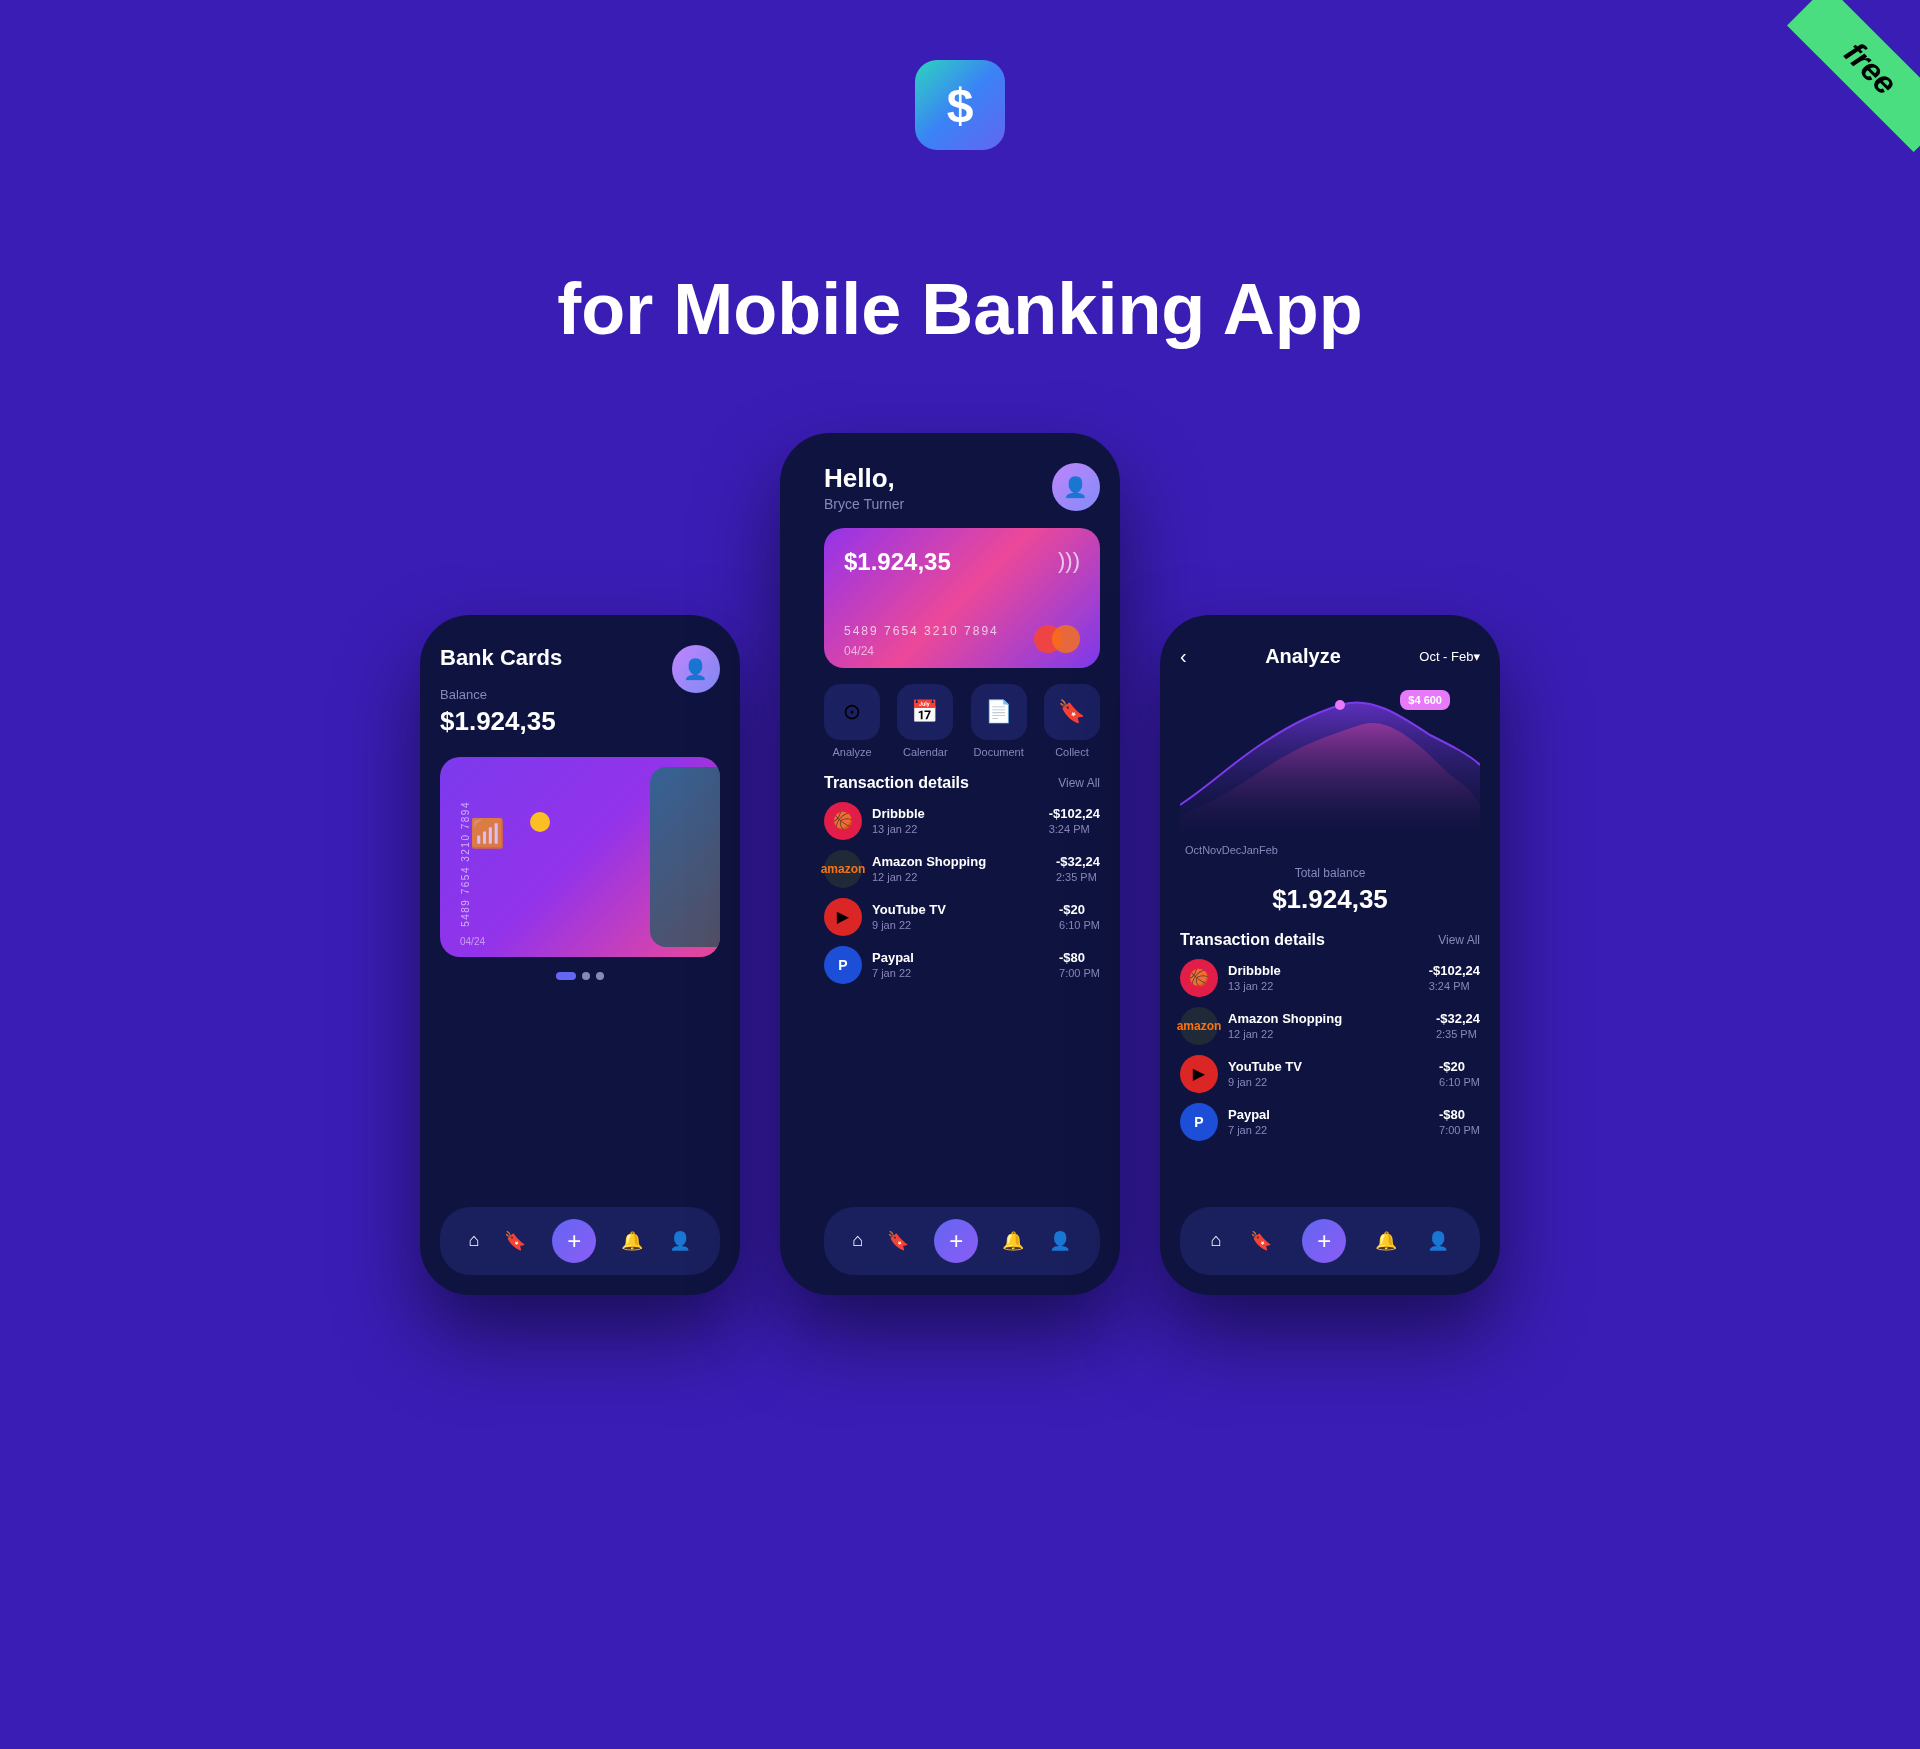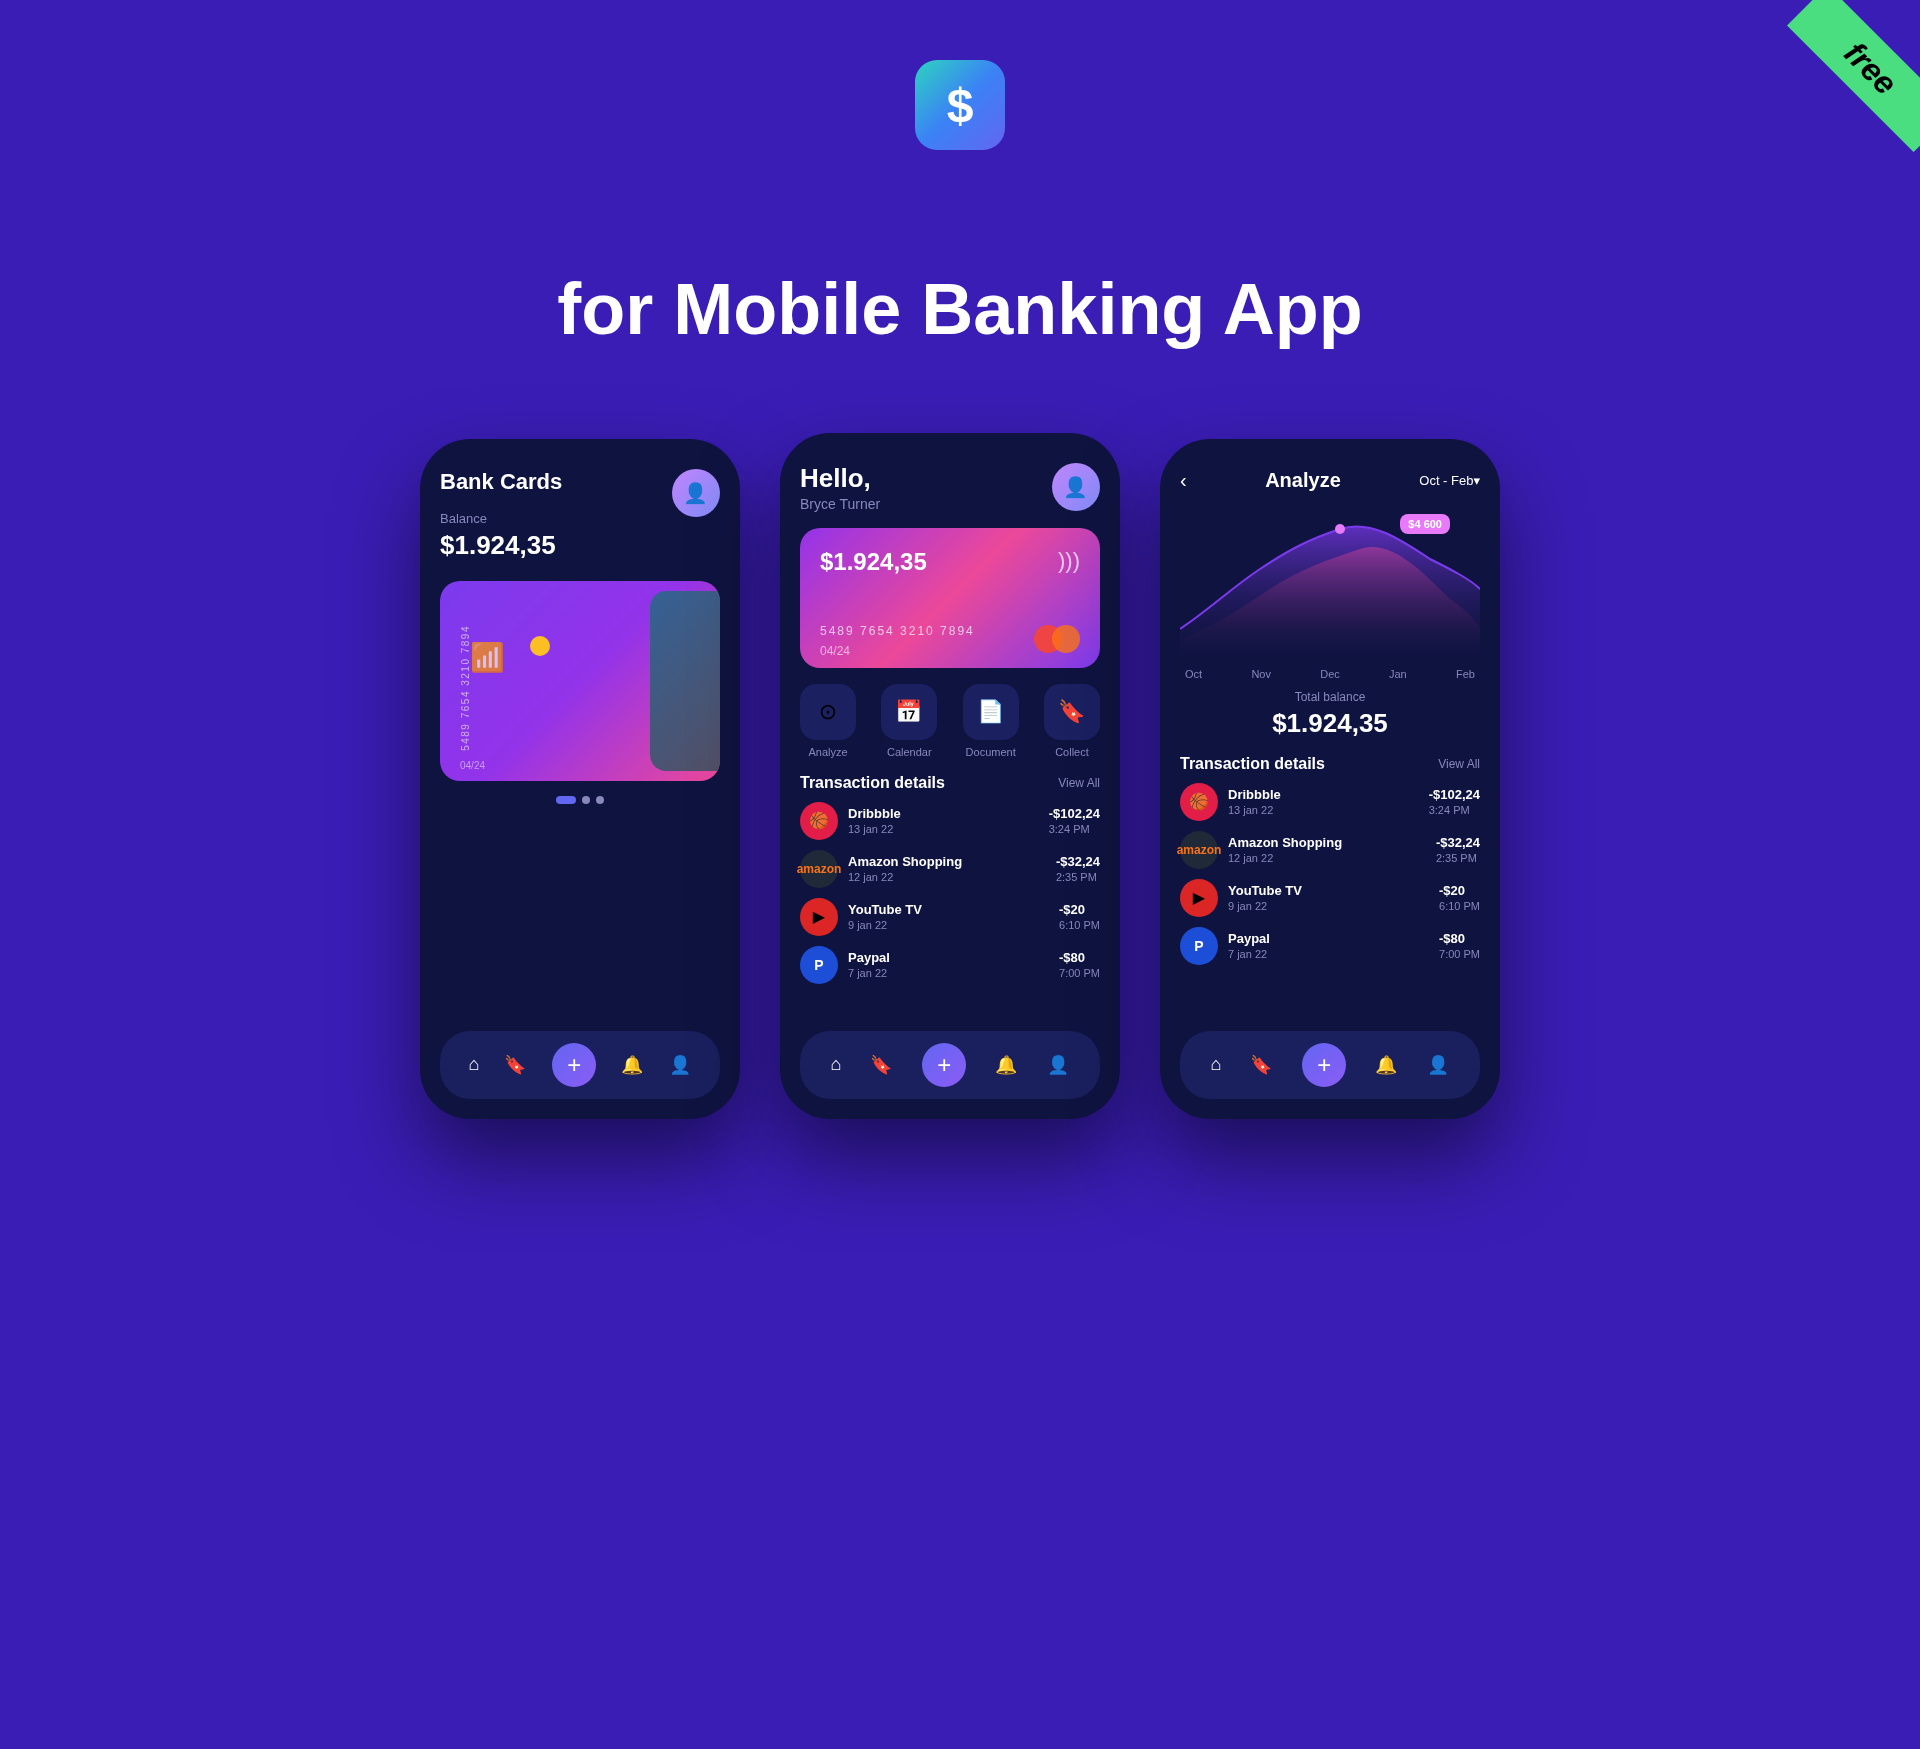--- a/index.html
+++ b/index.html
@@ -83,21 +83,22 @@
       position: relative;
       overflow: hidden;
       box-shadow: 0 40px 80px rgba(0,0,0,0.5);
     }
     .phone-left {
       width: 320px;
       height: 680px;
     }
     .phone-center {
       width: 340px;
-      height: 686px;
+      height: 862px;
+      padding-left: 24px;
     }
     .phone-right {
       width: 340px;
       height: 680px;
     }
 
     
     .phone-content {
       padding: 30px 20px 20px;
       height: 100%;
@@ -423,21 +424,21 @@
       right: 30px;
       background: #e879f9;
       color: white;
       font-size: 11px;
       font-weight: bold;
       padding: 4px 8px;
       border-radius: 8px;
     }
     .chart-labels {
       display: flex;
-      justify-content: space-between;
+      justify-content: flex-start;
       padding: 0 5px;
       margin-top: 4px;
     }
     .chart-label {
       font-size: 11px;
       color: #8888bb;
     }
     .total-balance-label {
       font-size: 12px;
       color: #8888bb;

